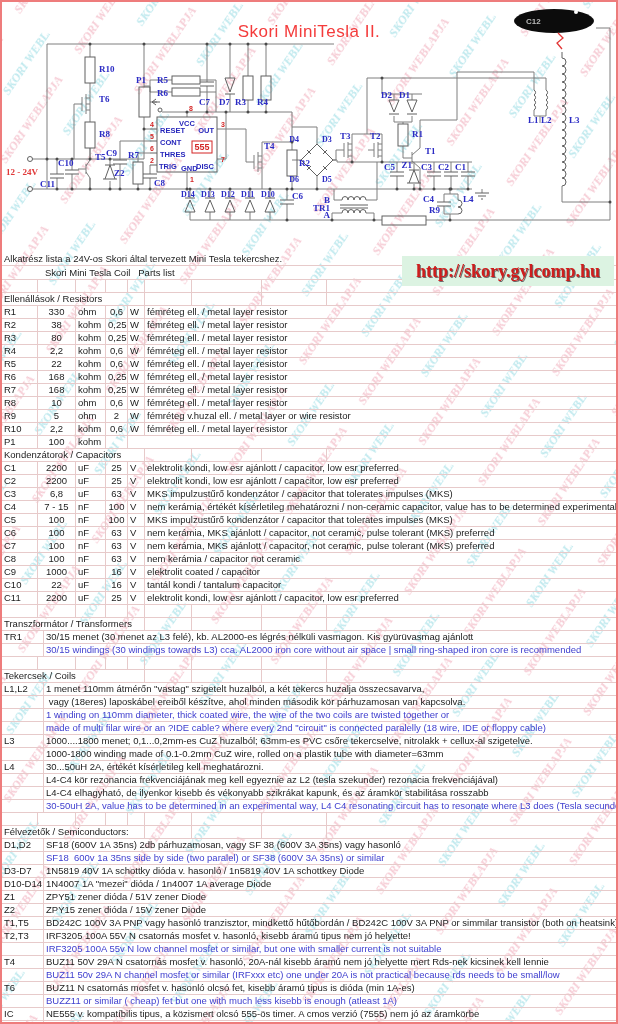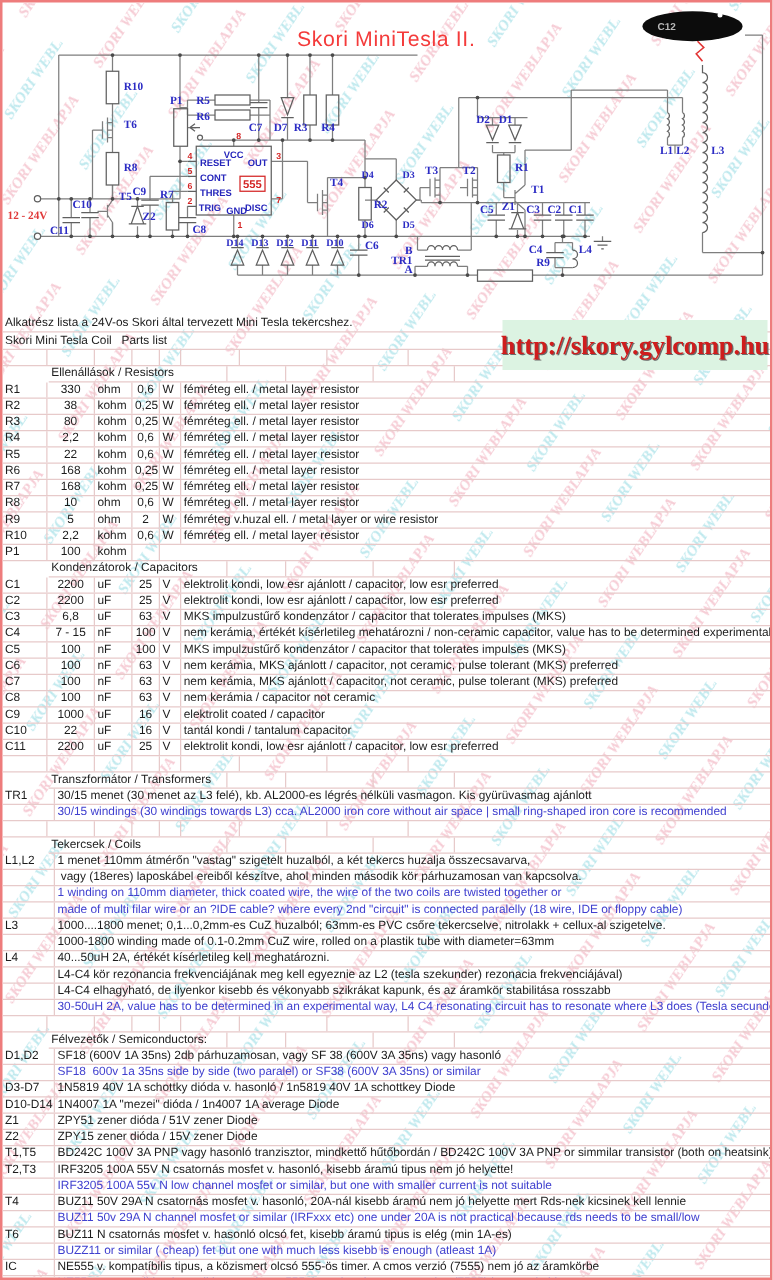--- a/index.html
+++ b/index.html
@@ -22,35 +22,35 @@
   
   .lb{ fill:#2b2bc4; font:bold 9px "Liberation Serif", serif; }
   .lbs{ fill:#2b2bc4; font:bold 8px "Liberation Serif", serif; }
   .red{ fill:#e03a3a; }
   .pn{ fill:#2626bb; font:bold 7.5px "Liberation Sans", sans-serif; }
   .pnum{ fill:#d42525; font:bold 7px "Liberation Sans", sans-serif; }
   .chip{ fill:#d42525; font:bold 9px "Liberation Sans", sans-serif; }
   .gray{ fill:#b9b9b9; font:bold 8px "Liberation Sans", sans-serif; }
 
   #urlbox{
-    position:absolute; left:400px; top:254px; width:212px; height:40px;
+    position:absolute; left:400px; top:254px; width:212px; height:30px;
     background:#dcf3e2; z-index:3; display:flex; align-items:center; justify-content:center;
-    font-family:"Liberation Serif", serif; font-weight:bold; font-size:21px;
+    font-family:"Liberation Serif", serif; font-weight:bold; font-size:18px;
     color:#cf1d1d; text-shadow:1px 1px 0 #6b6b6b;
   }
 
   #table{ position:absolute; left:0; top:250px; width:614px; z-index:2; }
   .row{
     display:grid; border-bottom:1px solid var(--grid);
     height:12px; line-height:12px; font-size:9.5px; color:#1c1c1c; white-space:pre;
   }
   .row.part{  grid-template-columns:36px 38px 30px 22px 17px auto; }
   .row.wide{  grid-template-columns:42px auto; }
   .row.blank{ grid-template-columns:36px 38px 30px 22px 17px 47px 70px 65px auto; }
-  .row.section{ grid-template-columns:143px 47px 70px 65px auto;margin-left:37px; }
+  .row.section{ grid-template-columns:143px 47px 70px 65px auto; }
   .row.intro{ grid-template-columns:auto; }
   .c{ border-right:1px solid var(--grid); padding:0 2px; overflow:hidden; }
   .c:last-child{ border-right:none; }
   .c.val,.c.num{ text-align:center; }
   .c.en{ color:#4040cf; }
 </style>
 </head>
 <body>
 
 <svg id="wm" width="614" height="1020">
@@ -297,21 +297,21 @@
     <text class="lb" x="539" y="121">L2</text>
     <text class="lb" x="567" y="121">L3</text>
     <text class="gray" x="524" y="22">C12</text>
   </g>
 </svg>
 
 <div id="urlbox">http://skory.gylcomp.hu</div>
 
 <div id="table">
     <div class="row intro" style="height: 13px; line-height: 13px;"><div class="c">Alkatrész lista a 24V-os Skori által tervezett Mini Tesla tekercshez.</div></div>
-    <div class="row intro" style="height: 13px; line-height: 13px;"><div class="c">Skori Mini Tesla Coil   Parts list</div></div>
+    <div class="row intro" style="height: 13px; line-height: 13px; padding-left: 41px;"><div class="c">Skori Mini Tesla Coil   Parts list</div></div>
     <div class="row blank" style="height: 12px; line-height: 12px;"><div class="c"></div><div class="c"></div><div class="c"></div><div class="c"></div><div class="c"></div><div class="c"></div><div class="c"></div><div class="c"></div><div class="c"></div></div>
     <div class="row section"><div class="c sec">Ellenállások / Resistors</div><div class="c"></div><div class="c"></div><div class="c"></div><div class="c"></div></div>
     <div class="row part"><div class="c ref">R1</div><div class="c val">330</div><div class="c unit">ohm</div><div class="c num">0,6</div><div class="c u2">W</div><div class="c desc">fémréteg ell. / metal layer resistor</div></div>
     <div class="row part"><div class="c ref">R2</div><div class="c val">38</div><div class="c unit">kohm</div><div class="c num">0,25</div><div class="c u2">W</div><div class="c desc">fémréteg ell. / metal layer resistor</div></div>
     <div class="row part"><div class="c ref">R3</div><div class="c val">80</div><div class="c unit">kohm</div><div class="c num">0,25</div><div class="c u2">W</div><div class="c desc">fémréteg ell. / metal layer resistor</div></div>
     <div class="row part"><div class="c ref">R4</div><div class="c val">2,2</div><div class="c unit">kohm</div><div class="c num">0,6</div><div class="c u2">W</div><div class="c desc">fémréteg ell. / metal layer resistor</div></div>
     <div class="row part"><div class="c ref">R5</div><div class="c val">22</div><div class="c unit">kohm</div><div class="c num">0,6</div><div class="c u2">W</div><div class="c desc">fémréteg ell. / metal layer resistor</div></div>
     <div class="row part"><div class="c ref">R6</div><div class="c val">168</div><div class="c unit">kohm</div><div class="c num">0,25</div><div class="c u2">W</div><div class="c desc">fémréteg ell. / metal layer resistor</div></div>
     <div class="row part"><div class="c ref">R7</div><div class="c val">168</div><div class="c unit">kohm</div><div class="c num">0,25</div><div class="c u2">W</div><div class="c desc">fémréteg ell. / metal layer resistor</div></div>
     <div class="row part"><div class="c ref">R8</div><div class="c val">10</div><div class="c unit">ohm</div><div class="c num">0,6</div><div class="c u2">W</div><div class="c desc">fémréteg ell. / metal layer resistor</div></div>
@@ -335,34 +335,34 @@
     <div class="row wide"><div class="c ref">TR1</div><div class="c desc">30/15 menet (30 menet az L3 felé), kb. AL2000-es légrés nélküli vasmagon. Kis gyürüvasmag ajánlott</div></div>
     <div class="row wide"><div class="c ref"></div><div class="c desc en">30/15 windings (30 windings towards L3) cca. AL2000 iron core without air space | small ring-shaped iron core is recommended</div></div>
     <div class="row blank"><div class="c"></div><div class="c"></div><div class="c"></div><div class="c"></div><div class="c"></div><div class="c"></div><div class="c"></div><div class="c"></div><div class="c"></div></div>
     <div class="row section"><div class="c sec">Tekercsek / Coils</div><div class="c"></div><div class="c"></div><div class="c"></div><div class="c"></div></div>
     <div class="row wide"><div class="c ref">L1,L2</div><div class="c desc">1 menet 110mm átmérőn "vastag" szigetelt huzalból, a két tekercs huzalja összecsavarva,</div></div>
     <div class="row wide"><div class="c ref"></div><div class="c desc"> vagy (18eres) laposkábel ereiből készítve, ahol minden második kör párhuzamosan van kapcsolva.</div></div>
     <div class="row wide"><div class="c ref"></div><div class="c desc en">1 winding on 110mm diameter, thick coated wire, the wire of the two coils are twisted together or</div></div>
     <div class="row wide"><div class="c ref"></div><div class="c desc en">made of multi filar wire or an ?IDE cable? where every 2nd "circuit" is connected paralelly (18 wire, IDE or floppy cable)</div></div>
     <div class="row wide"><div class="c ref">L3</div><div class="c desc">1000....1800 menet; 0,1...0,2mm-es CuZ huzalból; 63mm-es PVC csőre tekercselve, nitrolakk + cellux-al szigetelve.</div></div>
     <div class="row wide"><div class="c ref"></div><div class="c desc">1000-1800 winding made of 0.1-0.2mm CuZ wire, rolled on a plastik tube with diameter=63mm</div></div>
-    <div class="row wide"><div class="c ref">L4</div><div class="c desc">40...50uH 2A, értékét kísérletileg kell meghatározni.</div></div>
+    <div class="row wide"><div class="c ref">L4</div><div class="c desc">30...50uH 2A, értékét kísérletileg kell meghatározni.</div></div>
     <div class="row wide"><div class="c ref"></div><div class="c desc">L4-C4 kör rezonancia frekvenciájának meg kell egyeznie az L2 (tesla szekunder) rezonacia frekvenciájával)</div></div>
     <div class="row wide"><div class="c ref"></div><div class="c desc">L4-C4 elhagyható, de ilyenkor kisebb és vékonyabb szikrákat kapunk, és az áramkör stabilitása rosszabb</div></div>
     <div class="row wide"><div class="c ref"></div><div class="c desc en">30-50uH 2A, value has to be determined in an experimental way, L4 C4 resonating circuit has to resonate where L3 does (Tesla secunder)</div></div>
     <div class="row blank"><div class="c"></div><div class="c"></div><div class="c"></div><div class="c"></div><div class="c"></div><div class="c"></div><div class="c"></div><div class="c"></div><div class="c"></div></div>
     <div class="row section"><div class="c sec">Félvezetők / Semiconductors:</div><div class="c"></div><div class="c"></div><div class="c"></div><div class="c"></div></div>
     <div class="row wide"><div class="c ref">D1,D2</div><div class="c desc">SF18 (600V 1A 35ns) 2db párhuzamosan, vagy SF 38 (600V 3A 35ns) vagy hasonló</div></div>
     <div class="row wide"><div class="c ref"></div><div class="c desc en">SF18  600v 1a 35ns side by side (two paralel) or SF38 (600V 3A 35ns) or similar</div></div>
     <div class="row wide"><div class="c ref">D3-D7</div><div class="c desc">1N5819 40V 1A schottky dióda v. hasonló / 1n5819 40V 1A schottkey Diode</div></div>
     <div class="row wide"><div class="c ref">D10-D14</div><div class="c desc">1N4007 1A "mezei" dióda / 1n4007 1A average Diode</div></div>
     <div class="row wide"><div class="c ref">Z1</div><div class="c desc">ZPY51 zener dióda / 51V zener Diode</div></div>
     <div class="row wide"><div class="c ref">Z2</div><div class="c desc">ZPY15 zener dióda / 15V zener Diode</div></div>
     <div class="row wide"><div class="c ref">T1,T5</div><div class="c desc">BD242C 100V 3A PNP vagy hasonló tranzisztor, mindkettő hűtőbordán / BD242C 100V 3A PNP or simmilar transistor (both on heatsink)</div></div>
     <div class="row wide"><div class="c ref">T2,T3</div><div class="c desc">IRF3205 100A 55V N csatornás mosfet v. hasonló, kisebb áramú tipus nem jó helyette!</div></div>
     <div class="row wide"><div class="c ref"></div><div class="c desc en">IRF3205 100A 55v N low channel mosfet or similar, but one with smaller current is not suitable</div></div>
     <div class="row wide"><div class="c ref">T4</div><div class="c desc">BUZ11 50V 29A N csatornás mosfet v. hasonló, 20A-nál kisebb áramú nem jó helyette mert Rds-nek kicsinek kell lennie</div></div>
     <div class="row wide"><div class="c ref"></div><div class="c desc en">BUZ11 50v 29A N channel mosfet or similar (IRFxxx etc) one under 20A is not practical because rds needs to be small/low</div></div>
-    <div class="row wide"><div class="c ref">T6</div><div class="c desc">BUZ11 N csatornás mosfet v. hasonló olcsó fet, kisebb áramú tipus is elég (min 1A-es)</div></div>
+    <div class="row wide"><div class="c ref">T6</div><div class="c desc">BUZ11 N csatornás mosfet v. hasonló olcsó fet, kisebb áramú tipus is dióda (min 1A-es)</div></div>
     <div class="row wide"><div class="c ref"></div><div class="c desc en">BUZZ11 or similar ( cheap) fet but one with much less kisebb is enough (atleast 1A)</div></div>
     <div class="row wide"><div class="c ref">IC</div><div class="c desc">NE555 v. kompatíbilis tipus, a közismert olcsó 555-ös timer. A cmos verzió (7555) nem jó az áramkörbe</div></div>
     <div class="row wide"><div class="c ref"></div><div class="c desc en">NE55 or compatible, the well known cheap 555 timer, but the cmos version (7555) is not suitable</div></div>
   </div>
 
 </body></html>

